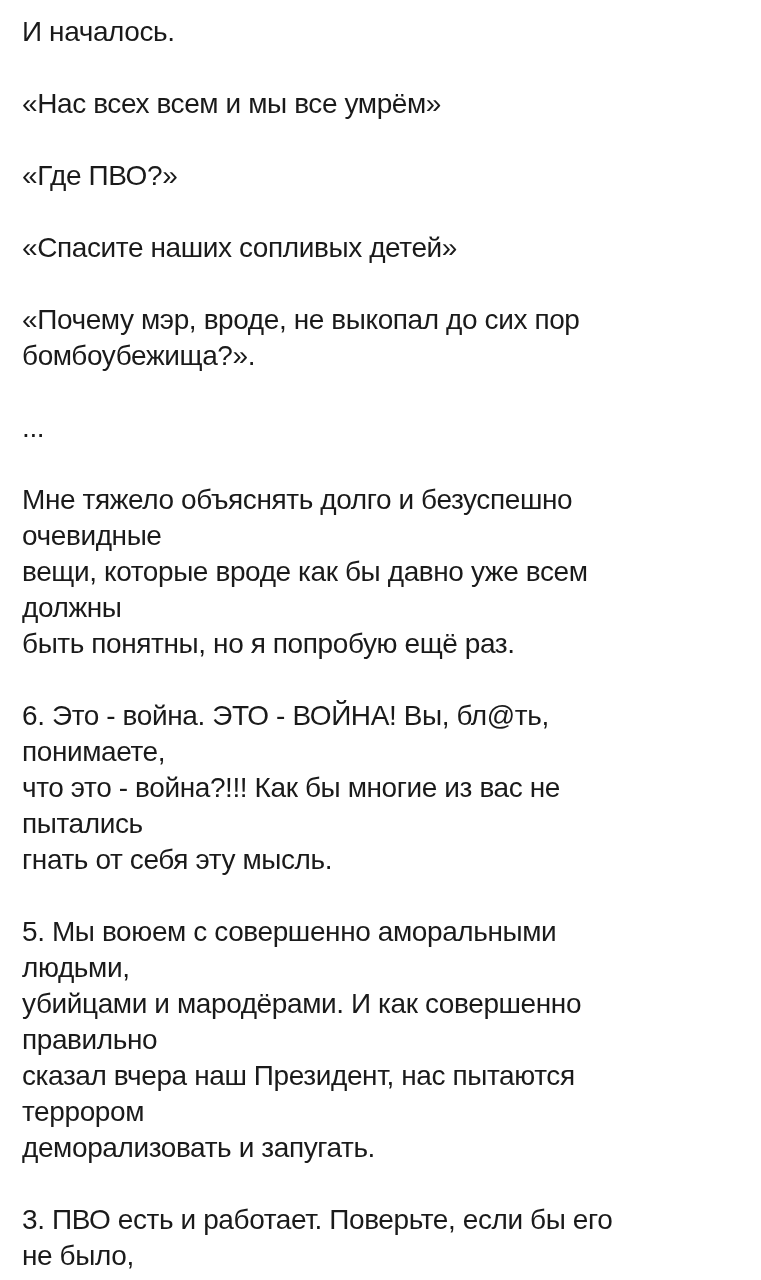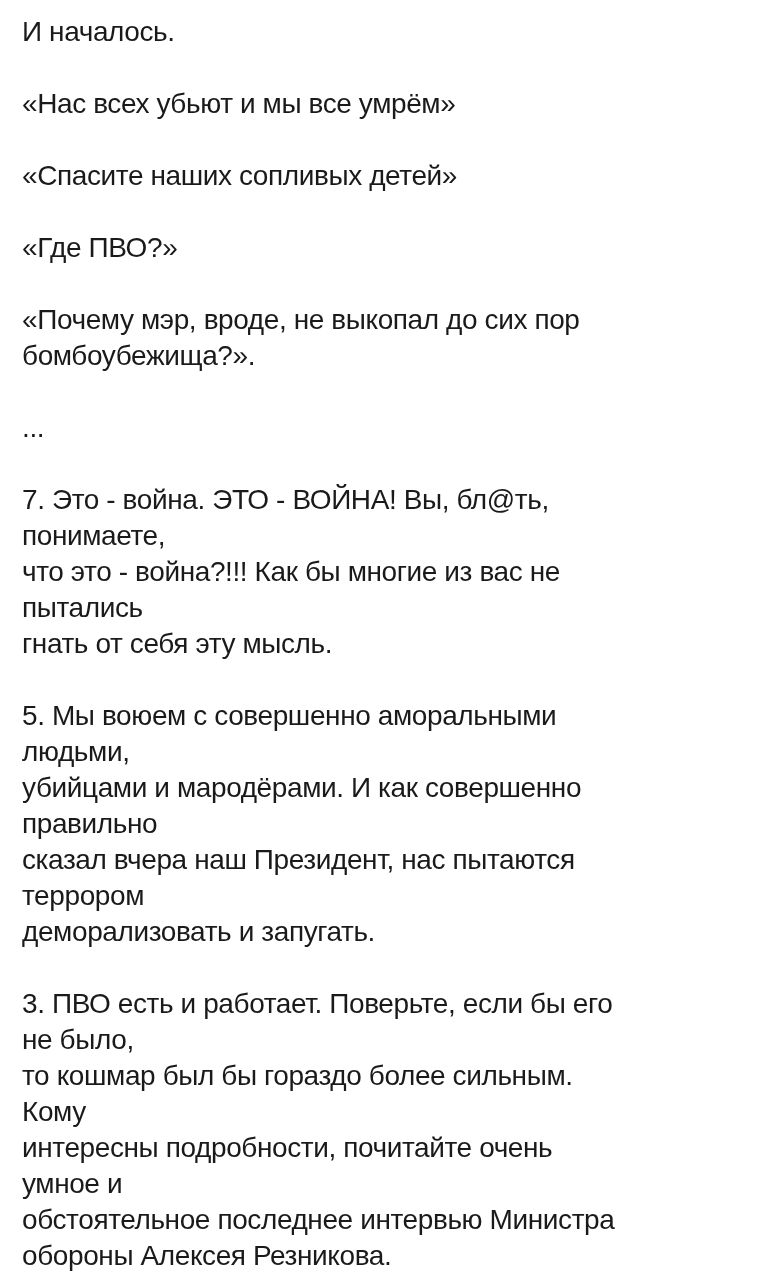--- a/index.html
+++ b/index.html
@@ -26,27 +26,30 @@
     letter-spacing: -0.4px;
     white-space: pre-line;
     font-weight: 400;
   }
 </style>
 </head>
 <body style="background: rgb(255, 255, 255);">
 
 <div class="post-text" style="color: rgb(26, 26, 26);">
   <p>И началось.</p>
-  <p>«Нас всех убьют и мы все умрём»</p>
+  <p>«Нас всех всем и мы все умрём»</p>
+  <p>«Где ПВО?»</p>
   <p>«Спасите наших сопливых детей»</p>
-  <p>«Где ПВО?»</p>
   <p>«Почему мэр, вроде, не выкопал до сих пор
 бомбоубежища?».</p>
   <p>...</p>
-  <p>7. Это - война. ЭТО - ВОЙНА! Вы, бл@ть, понимаете,
+  <p>Мне тяжело объяснять долго и безуспешно очевидные
+вещи, которые вроде как бы давно уже всем должны
+быть понятны, но я попробую ещё раз.</p>
+  <p>6. Это - война. ЭТО - ВОЙНА! Вы, бл@ть, понимаете,
 что это - война?!!! Как бы многие из вас не пытались
 гнать от себя эту мысль.</p>
   <p>5. Мы воюем с совершенно аморальными людьми,
 убийцами и мародёрами. И как совершенно правильно
 сказал вчера наш Президент, нас пытаются террором
 деморализовать и запугать.</p>
   <p>3. ПВО есть и работает. Поверьте, если бы его не было,
 то кошмар был бы гораздо более сильным. Кому
 интересны подробности, почитайте очень умное и
 обстоятельное последнее интервью Министра

